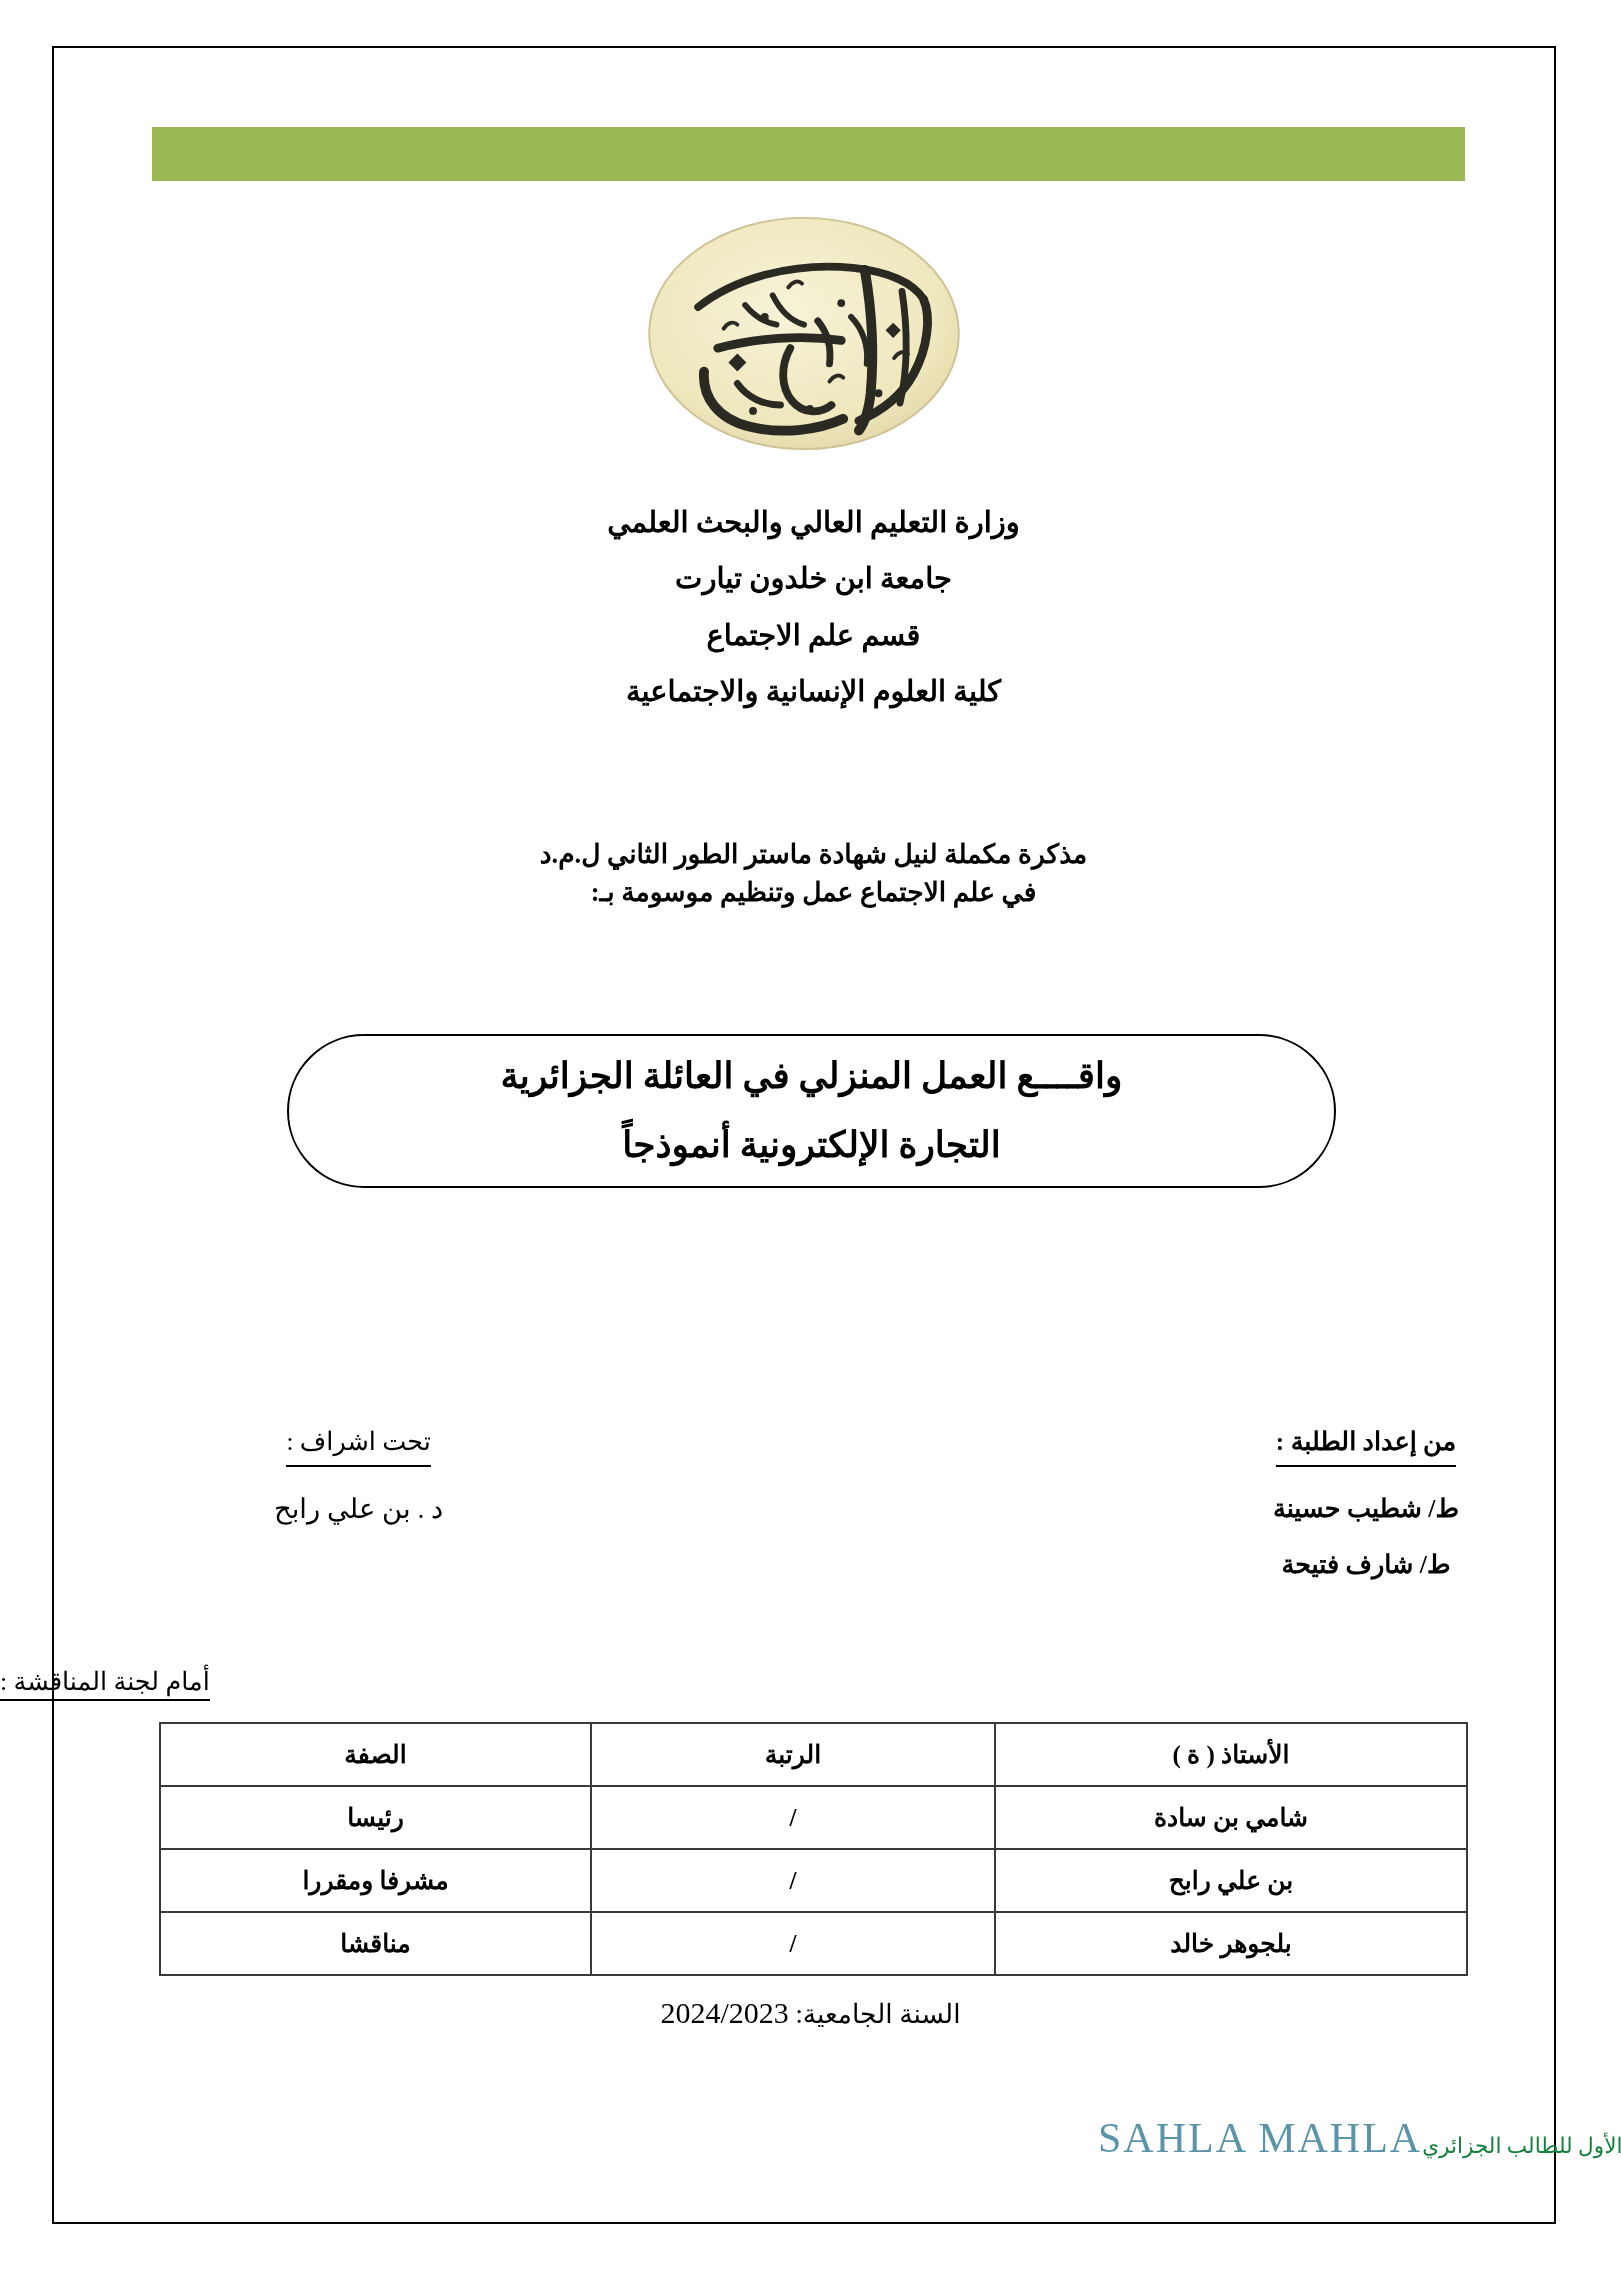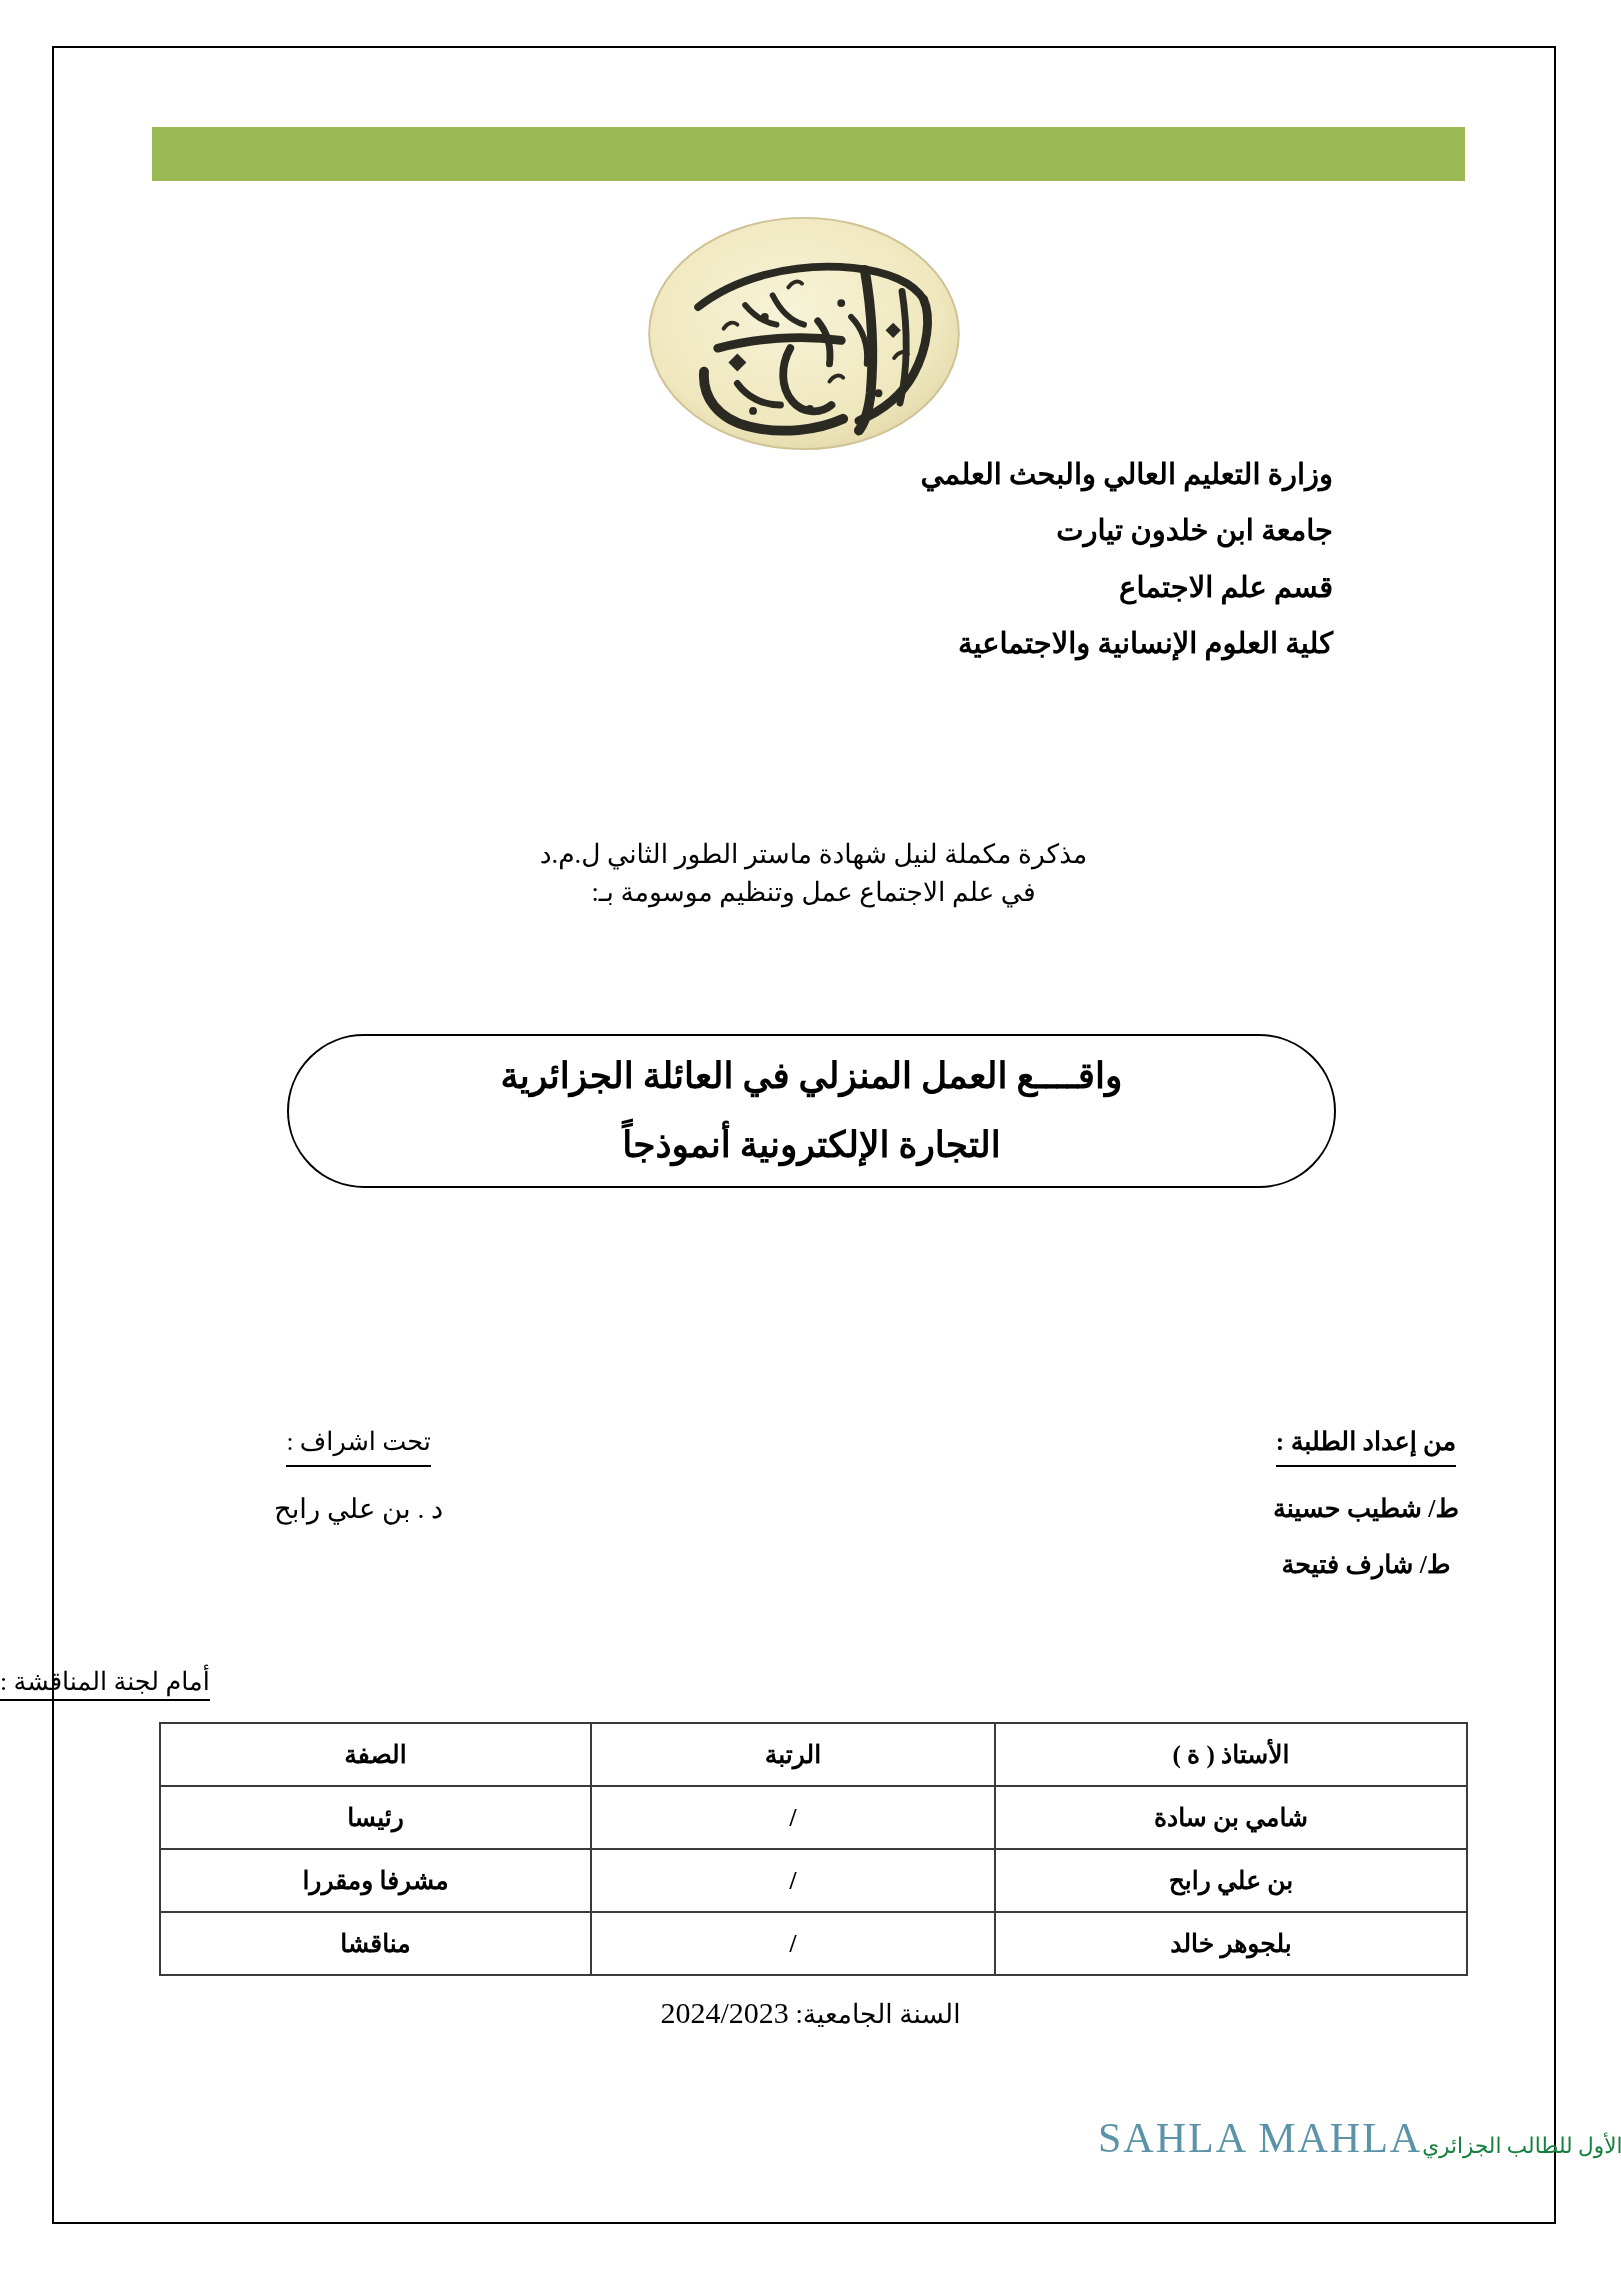--- a/index.html
+++ b/index.html
@@ -43,23 +43,23 @@
     top: 201px;
     width: 392px;
     height: 265px;
   }
   .logo-wrap svg { display: block; width: 100%; height: 100%; }
 
   
   .header-block {
     position: absolute;
     left: 294px;
-    top: 460px;
+    top: 508px;
     width: 1039px;
-    text-align: right;
+    text-align: center;
     direction: rtl;
   }
   .header-line {
     font-family: "Liberation Serif", "DejaVu Serif", serif;
     font-weight: bold;
     font-size: 29px;
     line-height: 1.0;
     color: #000;
     margin-bottom: 27.4px;
     white-space: nowrap;
@@ -68,21 +68,21 @@
   .degree-block {
     position: absolute;
     left: 294px;
     top: 835px;
     width: 1039px;
     text-align: center;
     direction: rtl;
   }
   .degree-line {
     font-family: "Liberation Serif", "DejaVu Serif", serif;
-    font-weight: normal;
+    font-weight: bold;
     font-size: 26.5px;
     line-height: 1.45;
     color: #000;
     white-space: nowrap;
   }
   
   .title-box {
     position: absolute;
     left: 287px;
     top: 1034px;

